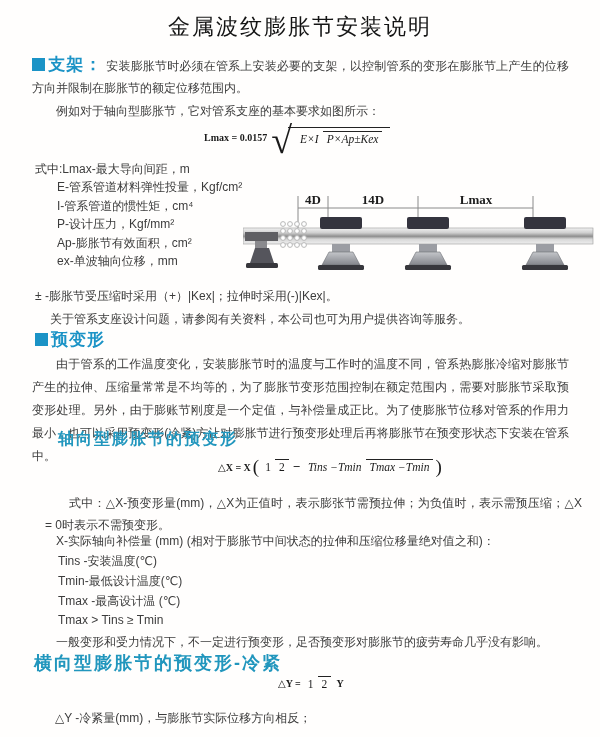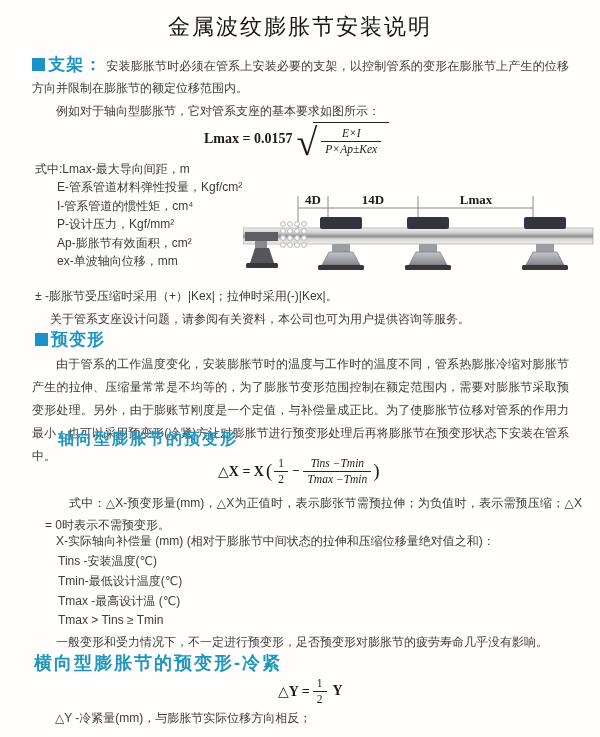--- a/index.html
+++ b/index.html
@@ -18,24 +18,24 @@
   .sec-head-inline{color:#1b93c6;font-size:17px;font-weight:bold;letter-spacing:1px;}
   .square{display:inline-block;width:13px;height:13px;background:#1b93c6;margin-right:3px;vertical-align:-1px;}
   .sec-head{color:#1b93c6;font-size:17px;font-weight:bold;letter-spacing:1px;}
   .sub-head{color:#2196bd;font-size:16px;font-weight:bold;letter-spacing:2px;}
   
   .defs div{line-height:18.4px;}
   .defs .lead{margin-left:0;}
   .defs .term{margin-left:22px;}
   
   .formula{font-family:"Liberation Serif","DejaVu Serif",serif;color:#1a1a1a;display:flex;align-items:center;}
-  .f-lhs,.f-rhs{font-weight:bold;font-size:14px;white-space:pre;}
+  .f-lhs,.f-rhs{font-weight:bold;font-size:10px;white-space:pre;}
   .radical{font-size:38px;line-height:0.8;font-weight:400;margin:0 -4px 0 4px;transform:translateY(3px);}
   .rad-body{border-top:1.6px solid #222;padding:3px 8px 0;}
-  .frac{display:inline-flex;flex-direction:column;align-items:center;font-size:11.5px;line-height:1.3;}
+  .frac{display:inline-flex;flex-direction:row;align-items:center;font-size:11.5px;line-height:1.3;}
   .frac.it{font-style:italic;}
   .frac .num{padding:0 4px;}
   .frac .den{border-top:1px solid #222;padding:0 4px;}
   .op{font-size:13px;margin:0 4px;font-weight:bold;}
   .paren{font-size:19px;font-weight:400;margin:0 2px;}
   
   .temps div{line-height:19.8px;}
   
   .diagram-svg text{font-family:"Liberation Serif","DejaVu Serif",serif;font-weight:bold;font-size:13px;fill:#1d1d1d;}
 </style>

